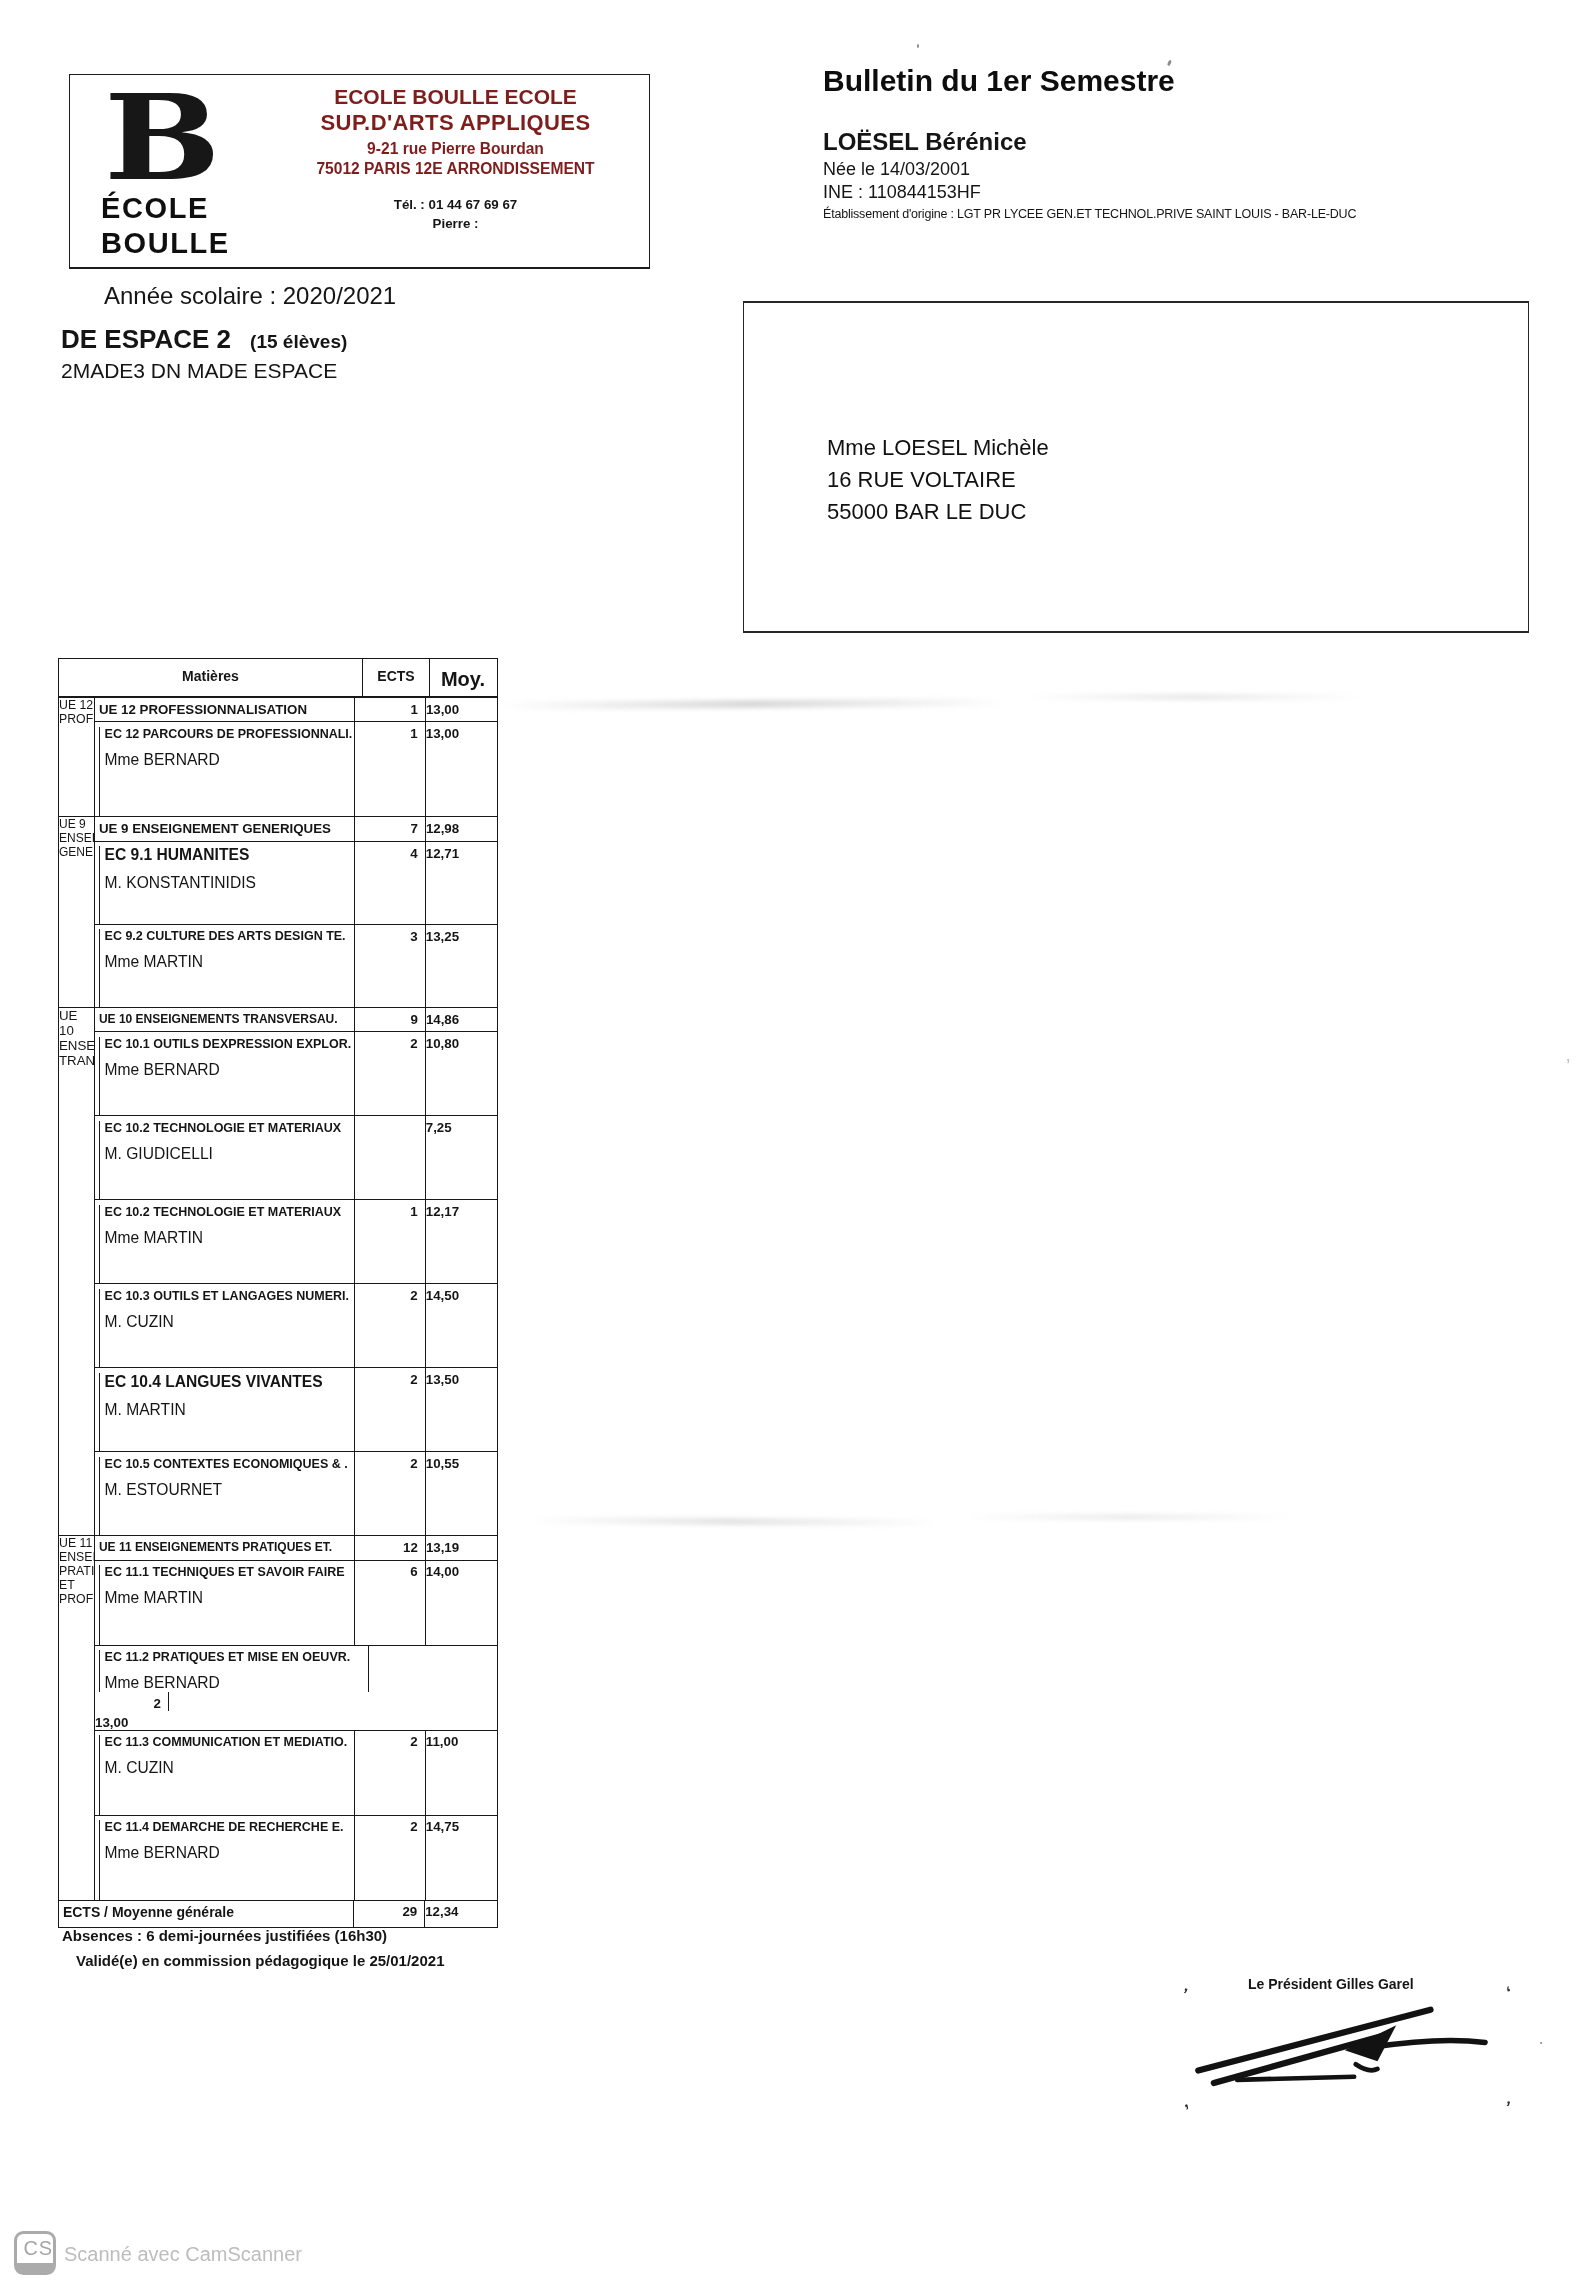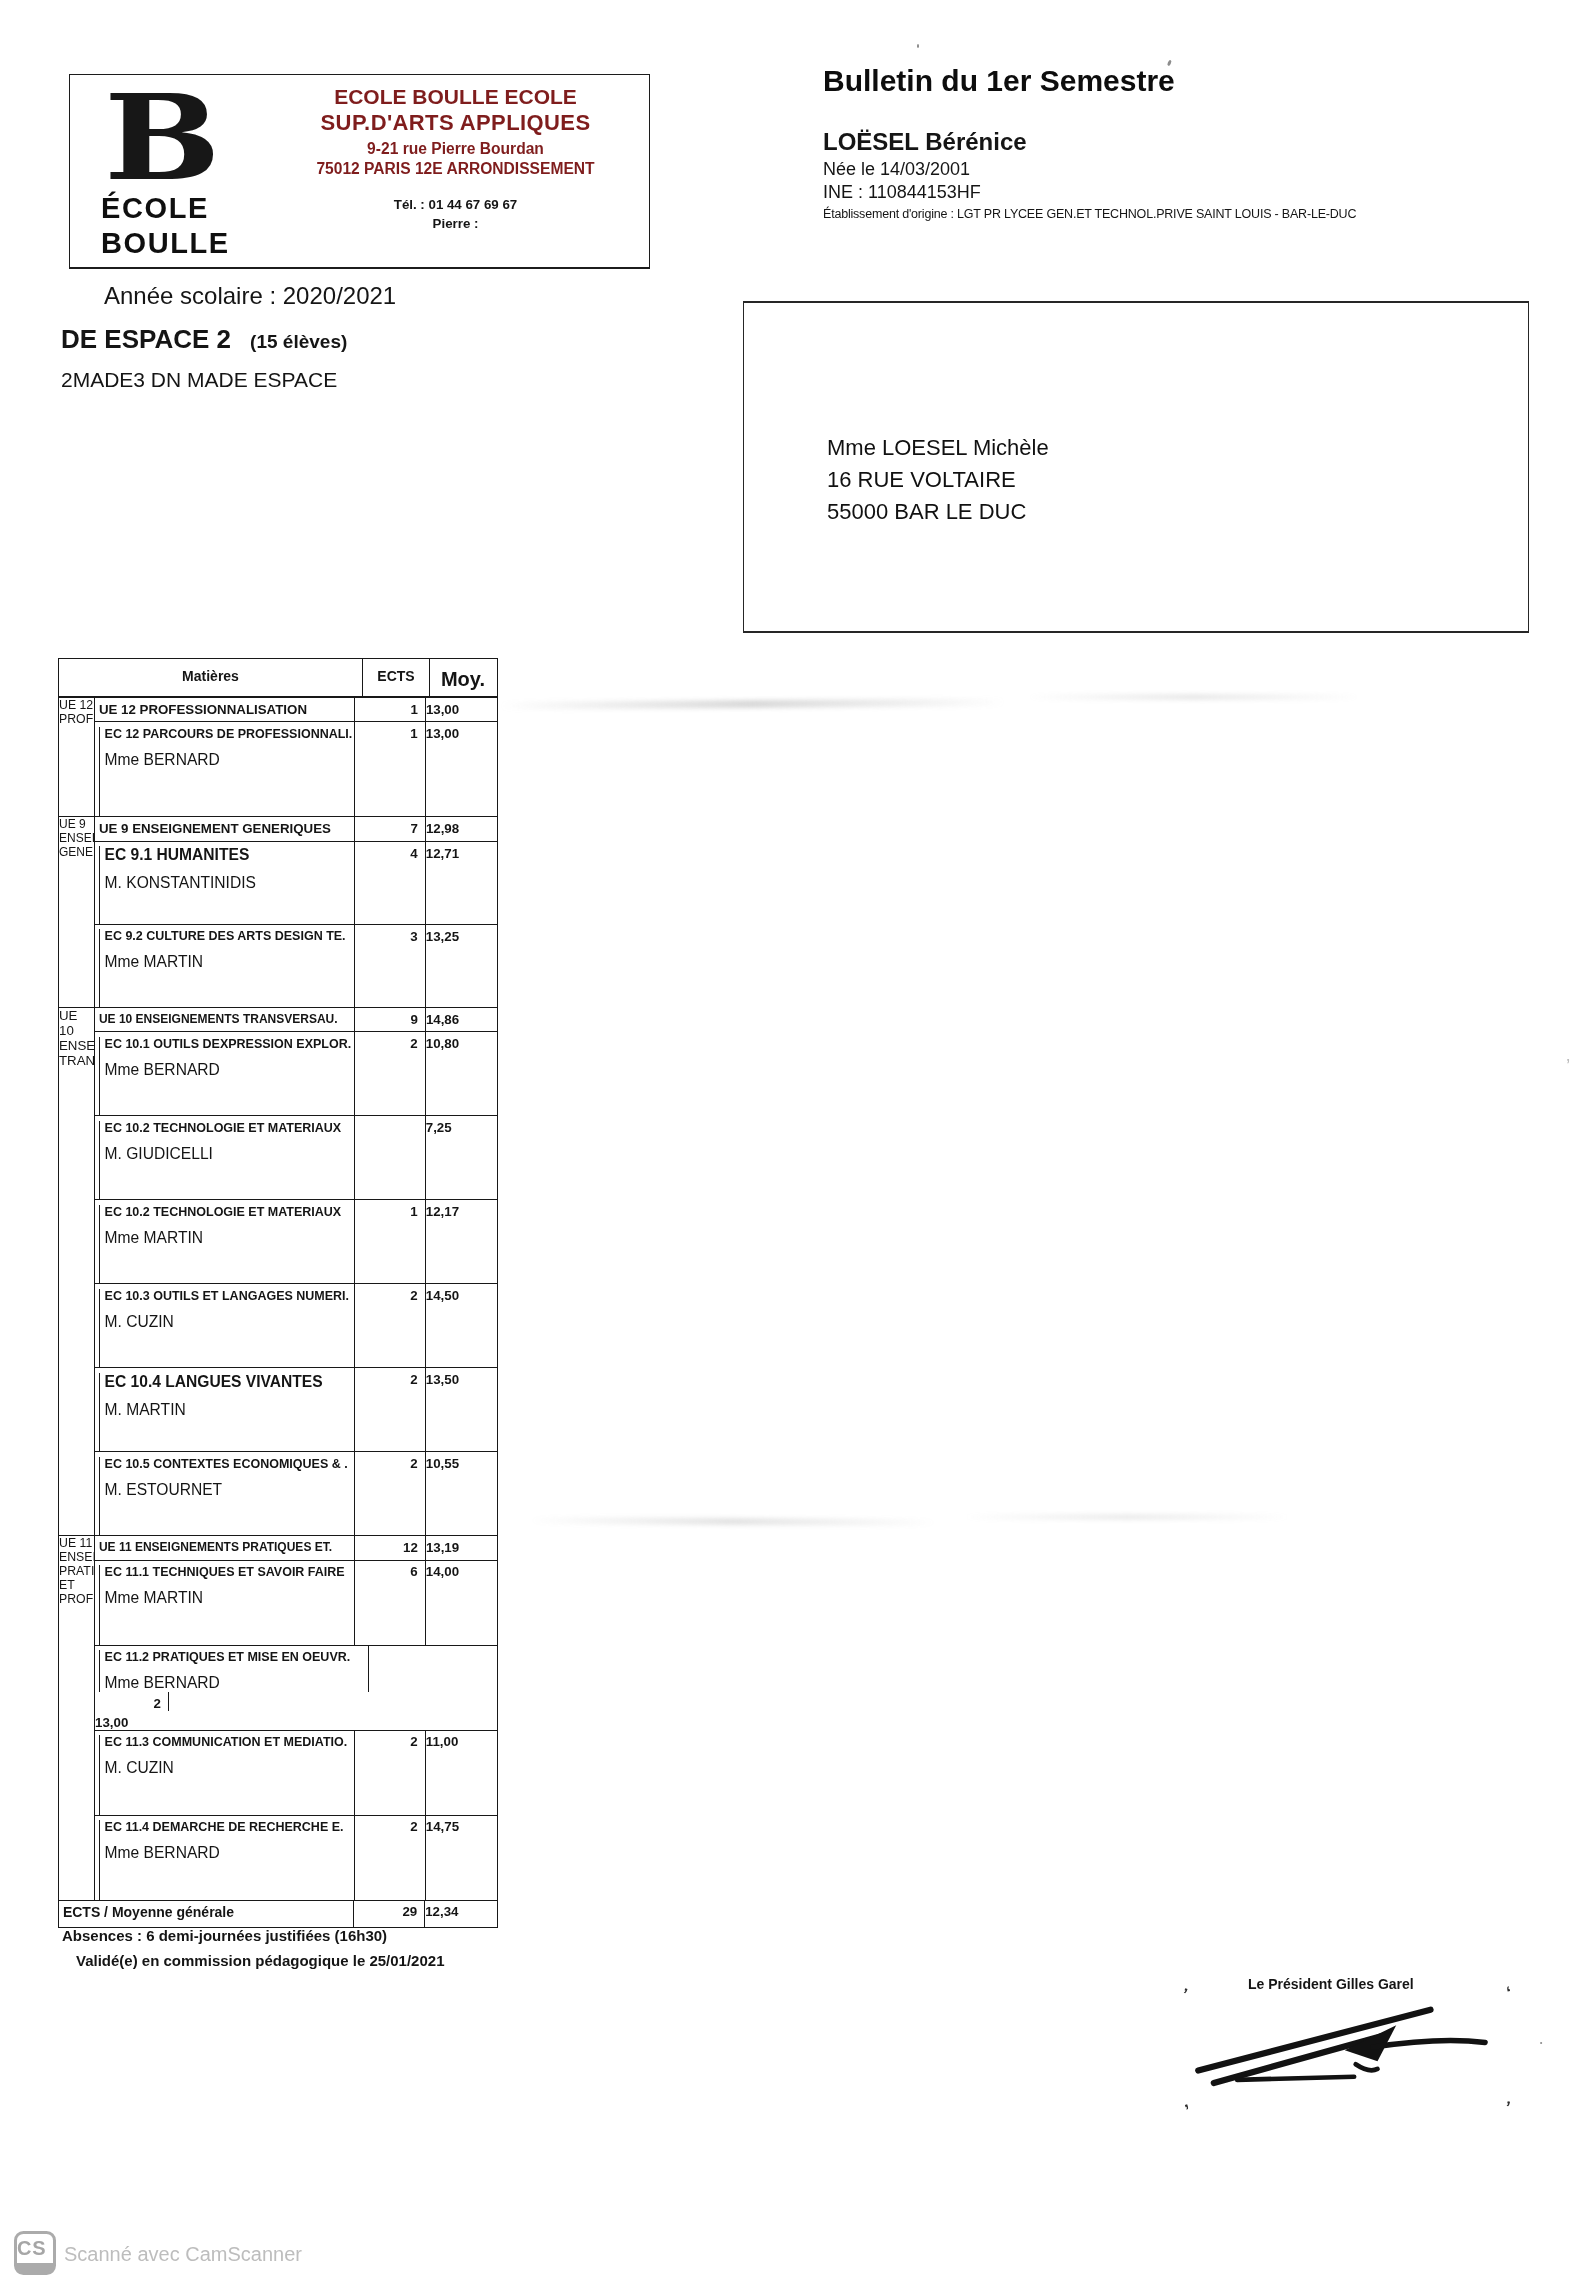--- a/index.html
+++ b/index.html
@@ -30,21 +30,21 @@
   .student-name{position:absolute;left:823px;top:128px;font-size:24px;font-weight:700;}
   .student-birth{position:absolute;left:823px;top:159px;font-size:18px;}
   .student-ine{position:absolute;left:823px;top:182px;font-size:18px;}
   .student-origin{position:absolute;left:823px;top:207px;font-size:12.5px;letter-spacing:-0.2px;}
 
   
   .school-year{position:absolute;left:61px;top:282px;font-size:24px;margin-left:43px;}
   .class-line{position:absolute;left:61px;top:324px;}
   .class-name{font-size:26px;font-weight:700;}
   .class-size{font-size:19px;font-weight:700;margin-left:15.6px;}
-  .class-code{position:absolute;left:61px;top:368px;font-size:21px;}
+  .class-code{position:absolute;left:61px;top:359px;font-size:21px;}
 
   
   .addr-box{position:absolute;left:743px;top:301px;width:784px;height:328px;
             border:1.6px solid #262626;border-top-width:2.3px;border-bottom-width:2.3px;}
   .recipient{position:absolute;left:83px;top:129px;font-size:22px;line-height:32px;color:#111;}
 
   
   .gtable{position:absolute;left:58px;top:658px;width:438px;border:1.6px solid #181818;background:#fff;}
   .thead{display:flex;height:37px;border-bottom:2.3px solid #181818;font-weight:700;}
   .th-mat{width:303px;border-right:1.6px solid #181818;text-align:center;padding-top:9.4px;font-size:14px;}
@@ -85,21 +85,21 @@
   #st3{left:530px;top:1518px;width:406px;height:7px;opacity:.4;transform:rotate(.3deg);
        background:linear-gradient(90deg,rgba(185,185,185,0),rgba(168,168,168,.8),rgba(185,185,185,0));}
   #st4{left:963px;top:1514px;width:328px;height:6.2px;opacity:.28;
        background:linear-gradient(90deg,rgba(190,190,190,0),rgba(172,172,172,.8),rgba(190,190,190,0));}
   .speck{position:absolute;background:#8d8d8d;border-radius:50%;}
   .graymark{position:absolute;color:#bdbdbd;font-size:19px;}
 
   
   .cs-badge{position:absolute;left:14px;top:2231px;width:42px;height:44px;
             border:3.9px solid #ababab;border-radius:9.4px;box-sizing:border-box;background:#fff;}
-  .cs-badge .cs-txt{display:block;text-align:left;font-weight:700;font-size:20px;
+  .cs-badge .cs-txt{display:block;text-align:right;font-weight:400;font-size:20px;
                     color:#a6a6a6;margin-top:3.1px;letter-spacing:0.8px;}
   .cs-badge .cs-bar{position:absolute;left:0;right:0;bottom:0;height:8.6px;background:#ababab;
                     border-radius:0 0 3.9px 3.9px;}
   .cs-text{position:absolute;left:64px;top:2243px;font-size:20px;color:#bdbdbd;}
 </style>
 </head>
 <body>
 
 <div class="page">
 

